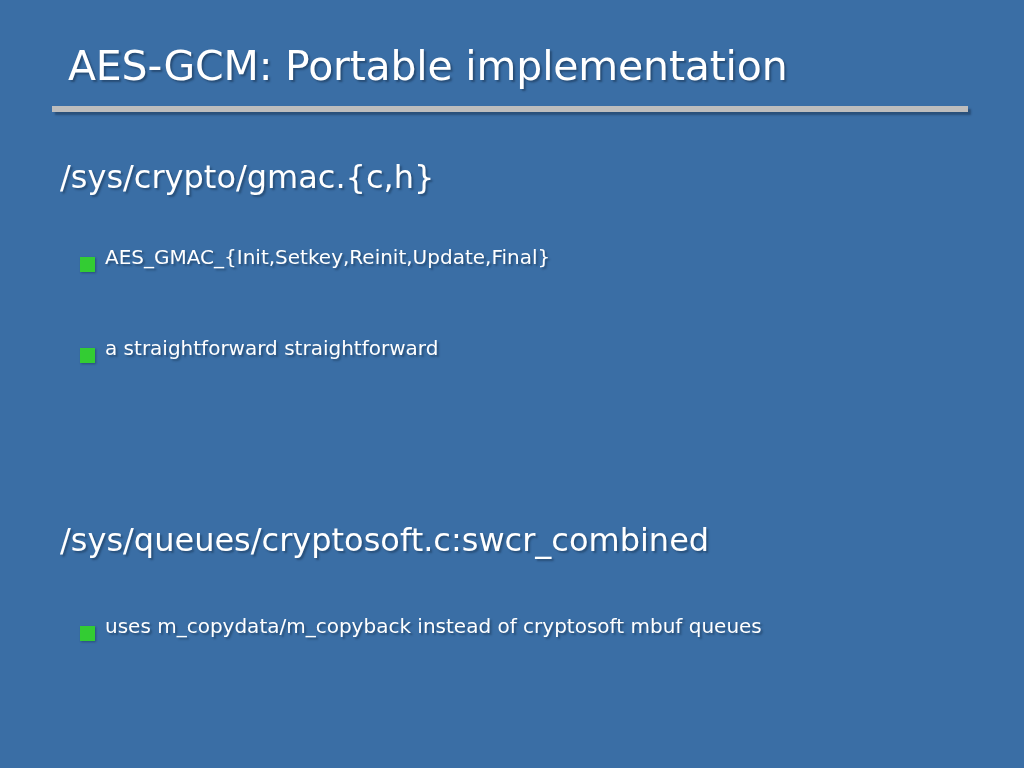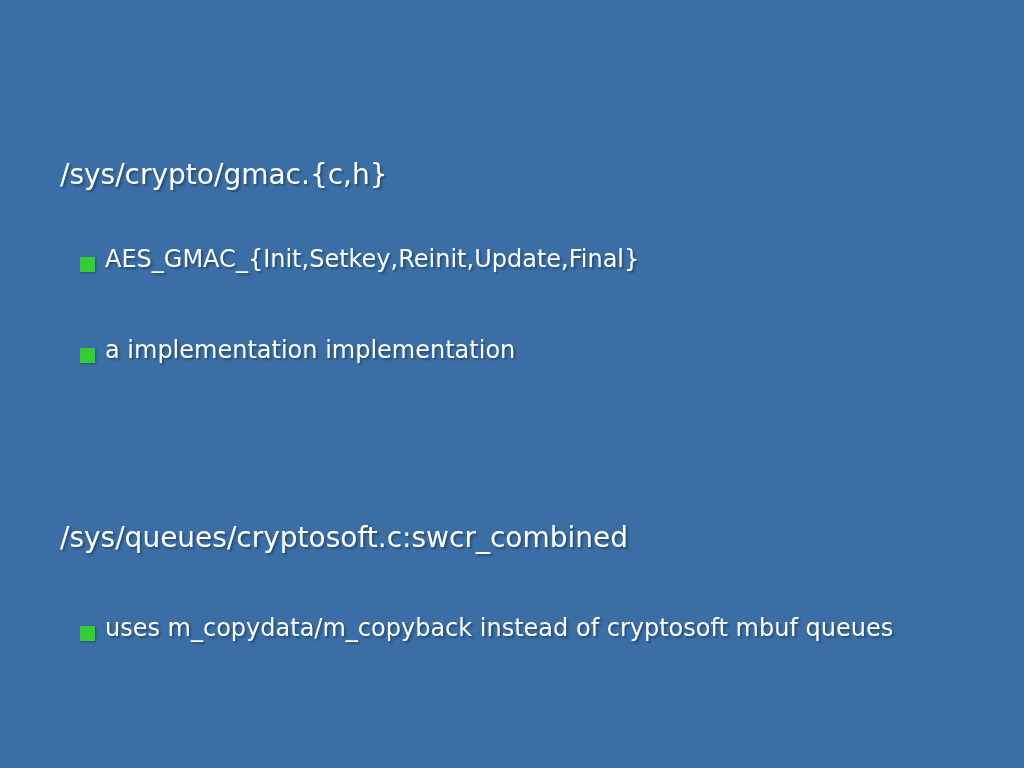--- a/index.html
+++ b/index.html
@@ -56,35 +56,35 @@
     left: 0;
     top: 132px;
     width: 1024px;
     height: 636px;
   }
 
   .level1 {
     position: absolute;
     left: 60px;
     width: 900px;
-    font-size: 28px;
+    font-size: 32px;
     line-height: 1.2;
     color: #ffffff;
     text-shadow: 2px 2px 2px rgba(15,35,60,0.42);
     white-space: nowrap;
   }
 
   .level2 {
     position: absolute;
     left: 80px;
     width: 860px;
     display: flex;
     align-items: flex-start;
     color: #ffffff;
-    font-size: 24px;
+    font-size: 20px;
     line-height: 1.22;
     text-shadow: 2px 2px 2px rgba(15,35,60,0.42);
     justify-content: flex-end;
   }
   .level2 .bullet-square {
     flex: 0 0 auto;
     width: 15px;
     height: 15px;
     margin-top: 12px;
     margin-right: 10px;
@@ -101,33 +101,37 @@
   #bullet-straightforward { top: 204px; }
   #bullet-but-slow   { top: 294px; }
   #heading-cryptosoft{ top: 389px; }
   #bullet-copydata   { top: 482px; width: 845px; }
 </style>
 </head>
 <body>
 
 <div id="slide">
 
+  <div id="title-block">
+    <div id="slide-title">AES-GCM: Portable implementation</div>
+    <div id="title-rule"></div>
+  </div>
 
   <div id="body-content">
 
     <div class="level1" id="heading-gmac">/sys/crypto/gmac.{c,h}</div>
 
     <div class="level2" id="bullet-gmac-api">
       <span class="bullet-square"></span>
       <span class="bullet-text">AES_GMAC_{Init,Setkey,Reinit,Update,Final}</span>
     </div>
 
     <div class="level2" id="bullet-straightforward">
       <span class="bullet-square"></span>
-      <span class="bullet-text">a implementation implementation</span>
+      <span class="bullet-text">a straightforward straightforward</span>
     </div>
 
 
     <div class="level1" id="heading-cryptosoft">/sys/queues/cryptosoft.c:swcr_combined</div>
 
     <div class="level2" id="bullet-copydata">
       <span class="bullet-square"></span>
       <span class="bullet-text">uses m_copydata/m_copyback instead of cryptosoft mbuf queues</span>
     </div>
 

